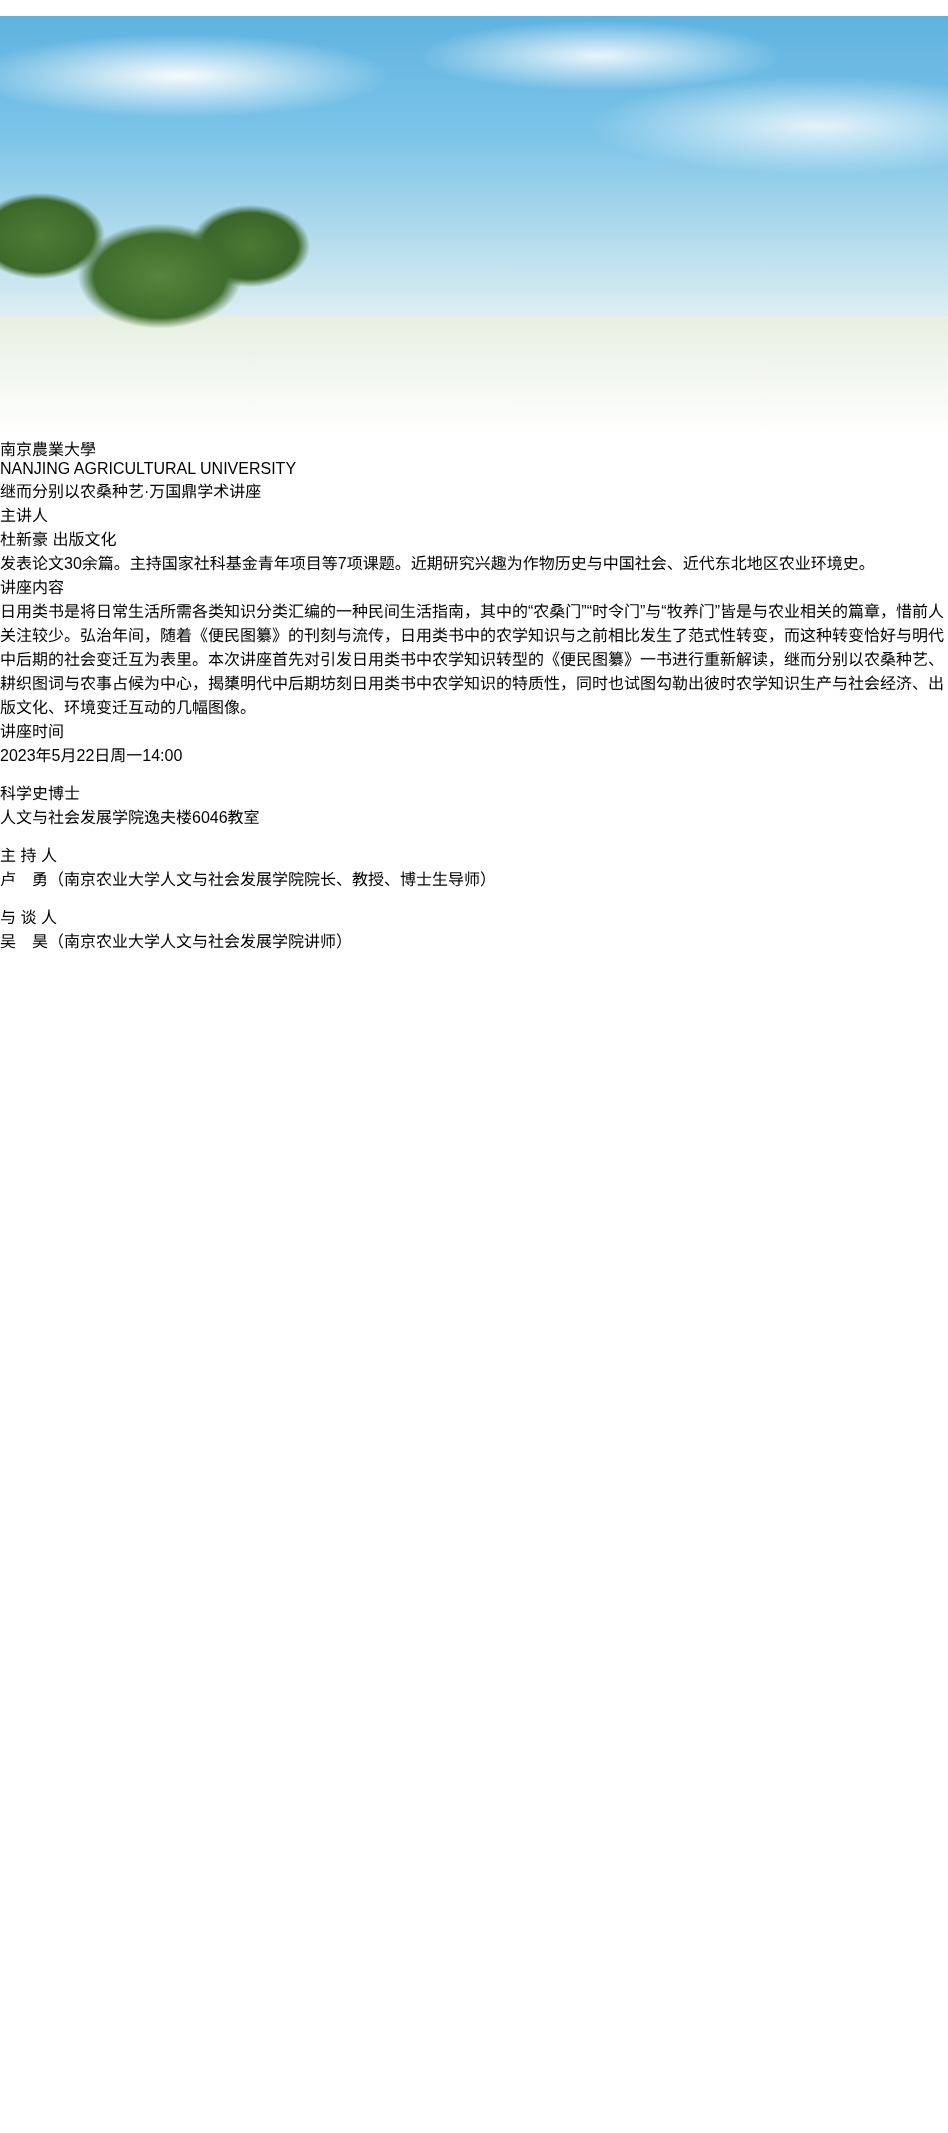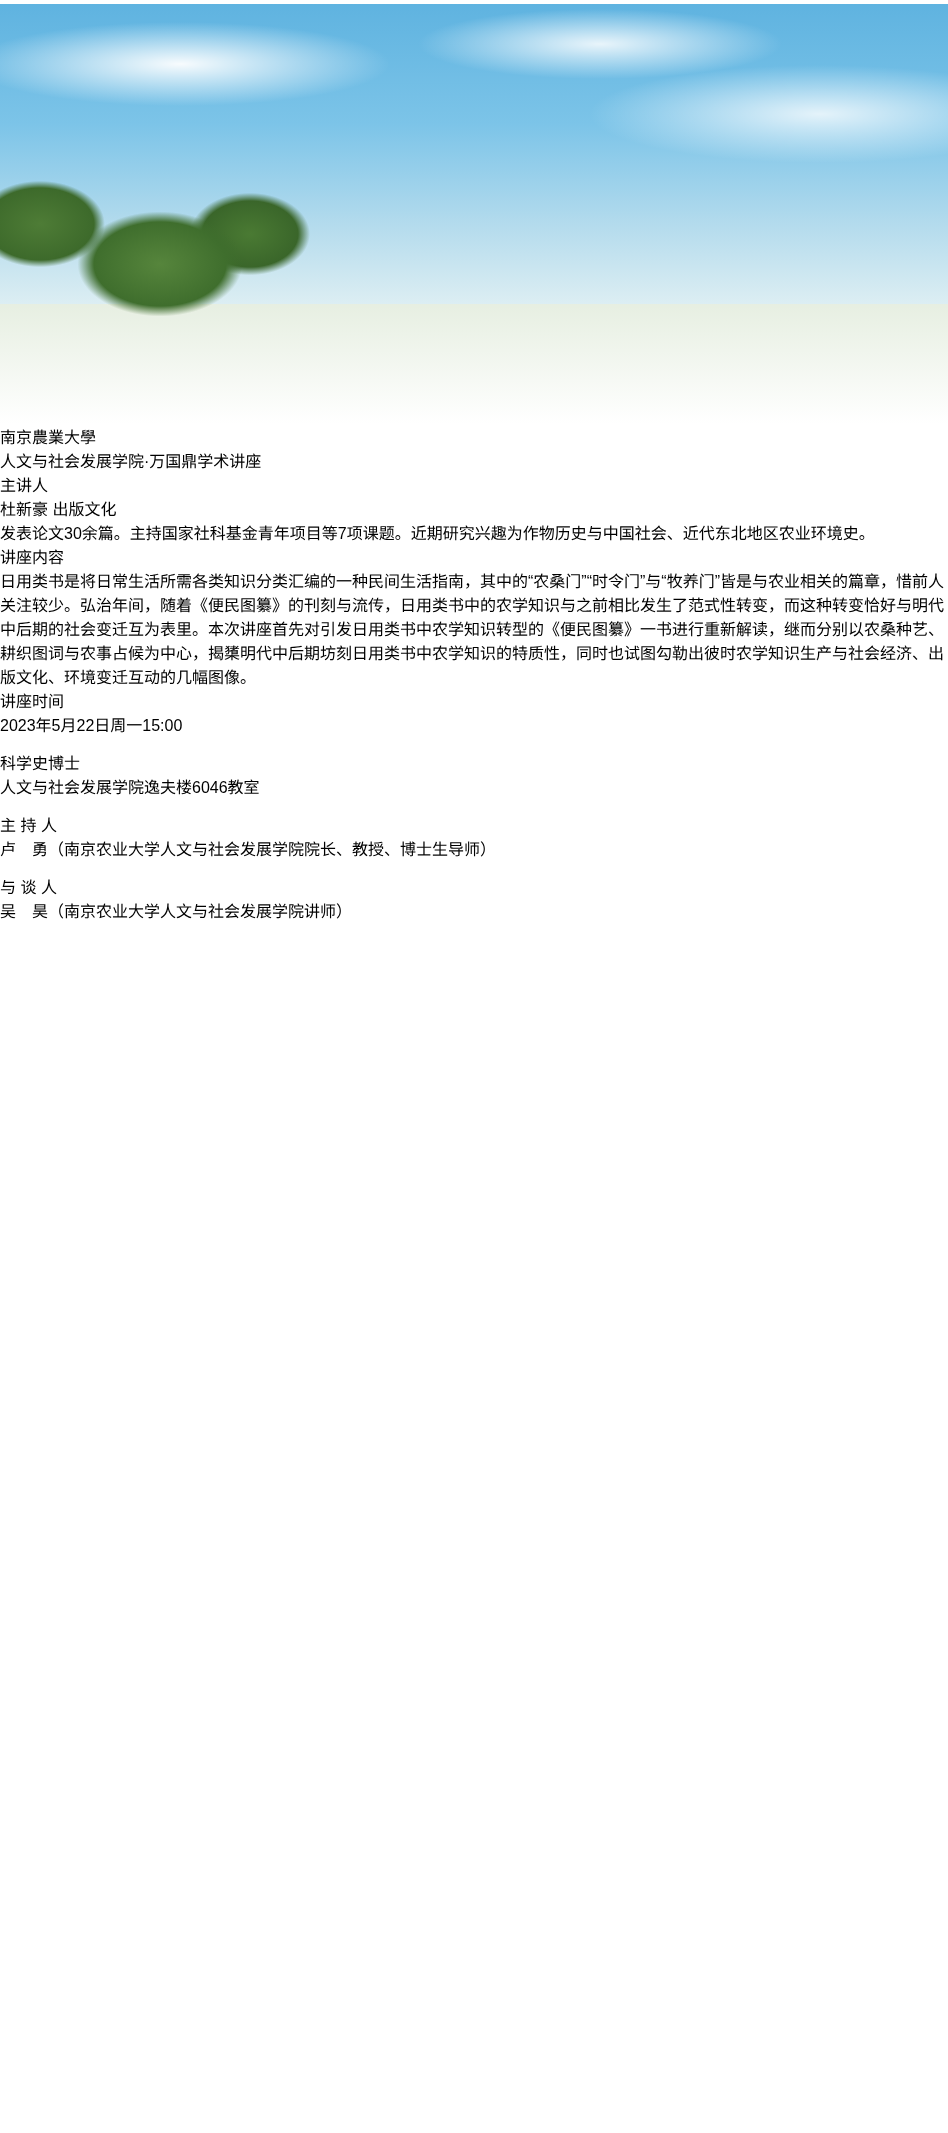--- a/index.html
+++ b/index.html
@@ -7,21 +7,21 @@
     padding: 0;
     background: #ffffff;
   }
   body {
     font-family: "Liberation Sans", sans-serif;
   }
   .poster {
     position: relative;
     width: 948px;
     height: 1597px;
-    margin: 4px auto;
+    margin: 16px auto;
     background: #ffffff;
     overflow: hidden;
     box-sizing: border-box;
   }
 
   
   .hero {
     position: relative;
     width: 948px;
     height: 420px;
@@ -412,26 +412,27 @@
     <div class="band-pale"></div>
   </div>
 
   <div class="logo">
     <div class="logo-seal">
       <div class="seal-core"></div>
     </div>
     <div class="logo-text">
       <div class="logo-cn">南京農業大學</div>
       <div class="logo-rule"></div>
+      <div class="logo-en">NANJING AGRICULTURAL UNIVERSITY</div>
     </div>
   </div>
 
   <div class="content">
 
-    <div class="title-main">人文与社会发展学院·万国鼎学术讲座</div>
+    <div class="title-main">继而分别以农桑种艺·万国鼎学术讲座</div>
 
 
     <div class="section-head">
       <div class="tag"></div>
       <div class="tag-label">主讲人</div>
       <div class="inline-value">杜新豪 出版文化</div>
     </div>
 
     <div class="speaker-block">
       <div class="portrait">
@@ -456,21 +457,21 @@
       <div class="tag"></div>
       <div class="tag-label">讲座内容</div>
     </div>
     <div class="body-para">日用类书是将日常生活所需各类知识分类汇编的一种民间生活指南，其中的“农桑门”“时令门”与“牧养门”皆是与农业相关的篇章，惜前人关注较少。弘治年间，随着《便民图纂》的刊刻与流传，日用类书中的农学知识与之前相比发生了范式性转变，而这种转变恰好与明代中后期的社会变迁互为表里。本次讲座首先对引发日用类书中农学知识转型的《便民图纂》一书进行重新解读，继而分别以农桑种艺、耕织图词与农事占候为中心，揭橥明代中后期坊刻日用类书中农学知识的特质性，同时也试图勾勒出彼时农学知识生产与社会经济、出版文化、环境变迁互动的几幅图像。</div>
 
     <div class="row-gap"></div>
 
     <div class="section-head">
       <div class="tag"></div>
       <div class="tag-label">讲座时间</div>
-      <div class="inline-value">2023年5月22日周一15:00</div>
+      <div class="inline-value">2023年5月22日周一14:00</div>
     </div>
 
     <div style="height:14px"></div>
 
     <div class="section-head">
       <div class="tag"></div>
       <div class="tag-label">科学史博士</div>
       <div class="inline-value">人文与社会发展学院逸夫楼6046教室</div>
     </div>
 

